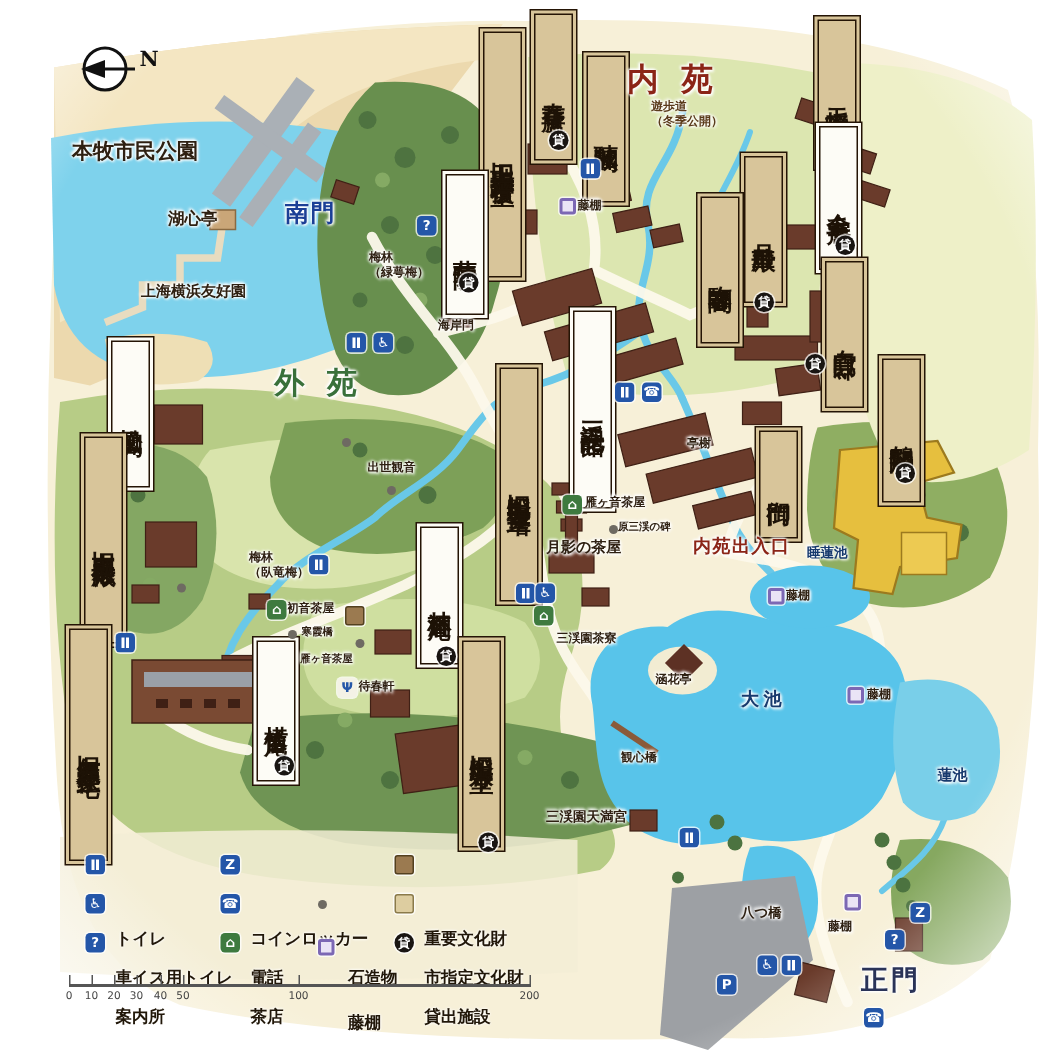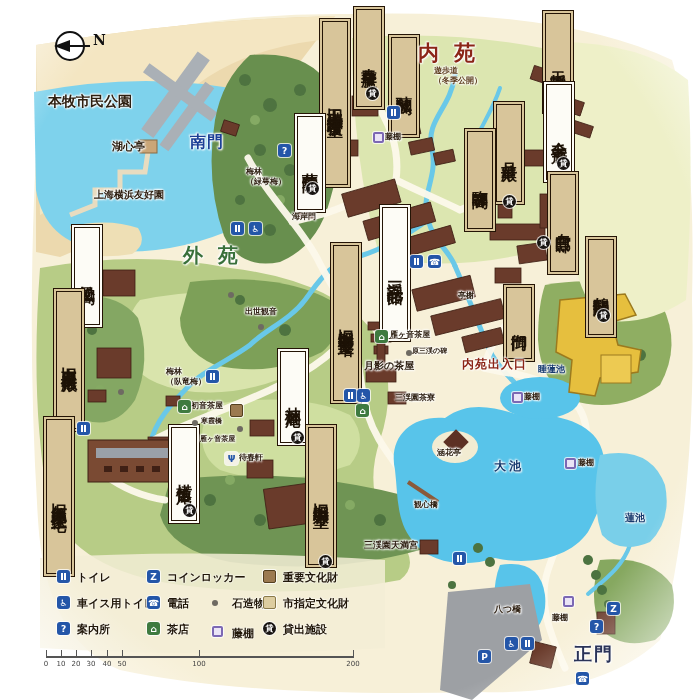--- a/index.html
+++ b/index.html
@@ -26,21 +26,21 @@
              background-size:2px 7px,2px 7px;background-position:4px 3px,7px 3px;background-repeat:no-repeat;}
   .ic-tea{background:#3e7a3f;}
   .ic-fork{background:#f4f2e6;color:#2456a8;}
   .ic-rental{background:#191512;border-radius:50%;font-size:8px;}
   .ic-stone{background:#6e6a62;border-radius:50%;width:6px;height:6px;box-shadow:none;}
   .ic-wisteria{background:#eae4f6;border:2px solid #7c68b4;border-radius:2px;width:11px;height:11px;}
   .ic-icp{background:#9b7a50;border:1px solid #53401f;border-radius:2px;}
   .ic-ccp{background:#ddcda0;border:1px solid #8a7a4a;border-radius:2px;}
   
   .lg-label{position:absolute;font-weight:bold;font-size:11px;color:#211709;
-            text-shadow:0 0 2px #fff,0 0 2px #fff;}
+            text-shadow:0 0 2px #fff,0 0 2px #fff;margin-top:48px;}
   
   #scalebar{position:absolute;}
   .sb-line{position:absolute;height:2px;background:#555;left:0;top:8px;}
   .sb-tick{position:absolute;width:1px;height:7px;background:#555;top:2px;}
   .sb-num{position:absolute;top:12px;font-family:"DejaVu Sans",sans-serif;font-size:7px;color:#444;transform:translateX(-50%);}
   #compassN{position:absolute;font-family:"DejaVu Serif",serif;font-weight:bold;font-size:14px;color:#111;}
 </style>
 </head>
 <body>
 
@@ -272,21 +272,21 @@
       <div class="mt" style="left: 245px; top: 306px; font-size: 8px; color: rgb(46, 32, 18);">出世観音</div>
       <div class="mt" style="left: 390px; top: 329px; font-size: 8px; color: rgb(46, 32, 18);">雁ヶ音茶屋</div>
       <div class="mt" style="left: 412px; top: 347px; font-size: 7px; color: rgb(46, 32, 18);">原三渓の碑</div>
       <div class="mt" style="left: 364px; top: 360px; font-size: 10px; color: rgb(46, 32, 18);">月影の茶屋</div>
       <div class="mt" style="left: 166px; top: 366px; font-size: 8px; color: rgb(46, 32, 18);">梅林
 （臥竜梅）</div>
       <div class="mt" style="left: 191px; top: 400px; font-size: 8px; color: rgb(46, 32, 18);">初音茶屋</div>
       <div class="mt" style="left: 201px; top: 417px; font-size: 7px; color: rgb(46, 32, 18);">寒霞橋</div>
       <div class="mt" style="left: 200px; top: 435px; font-size: 7px; color: rgb(46, 32, 18);">雁ヶ音茶屋</div>
       <div class="mt" style="left: 239px; top: 452px; font-size: 8px; color: rgb(46, 32, 18);">待春軒</div>
-      <div class="mt" style="left: 371px; top: 392px; font-size: 8px; color: rgb(46, 32, 18); margin-left: 24px;">三渓園茶寮</div>
+      <div class="mt" style="left: 371px; top: 420px; font-size: 8px; color: rgb(46, 32, 18);">三渓園茶寮</div>
       <div class="mt" style="left: 462px; top: 357px; font-size: 12px; color: rgb(139, 37, 23); letter-spacing: 1px;">内苑出入口</div>
       <div class="mt" style="left: 538px; top: 364px; font-size: 9px; color: rgb(23, 58, 110);">睡蓮池</div>
       <div class="mt" style="left: 524px; top: 391px; font-size: 8px; color: rgb(46, 32, 18);">藤棚</div>
       <div class="mt" style="left: 494px; top: 459px; font-size: 12px; color: rgb(23, 58, 110); letter-spacing: 3px;">大池</div>
       <div class="mt" style="left: 625px; top: 512px; font-size: 10px; color: rgb(23, 58, 110);">蓮池</div>
       <div class="mt" style="left: 578px; top: 457px; font-size: 8px; color: rgb(46, 32, 18);">藤棚</div>
       <div class="mt" style="left: 414px; top: 483px; font-size: 8px; color: rgb(46, 32, 18); margin-top: 16px;">観心橋</div>
       <div class="mt" style="left: 437px; top: 447px; font-size: 8px; color: rgb(46, 32, 18);">涵花亭</div>
       <div class="mt" style="left: 364px; top: 540px; font-size: 9px; color: rgb(46, 32, 18);">三渓園天満宮</div>
       <div class="mt" style="left: 494px; top: 604px; font-size: 9px; color: rgb(46, 32, 18);">八つ橋</div>

